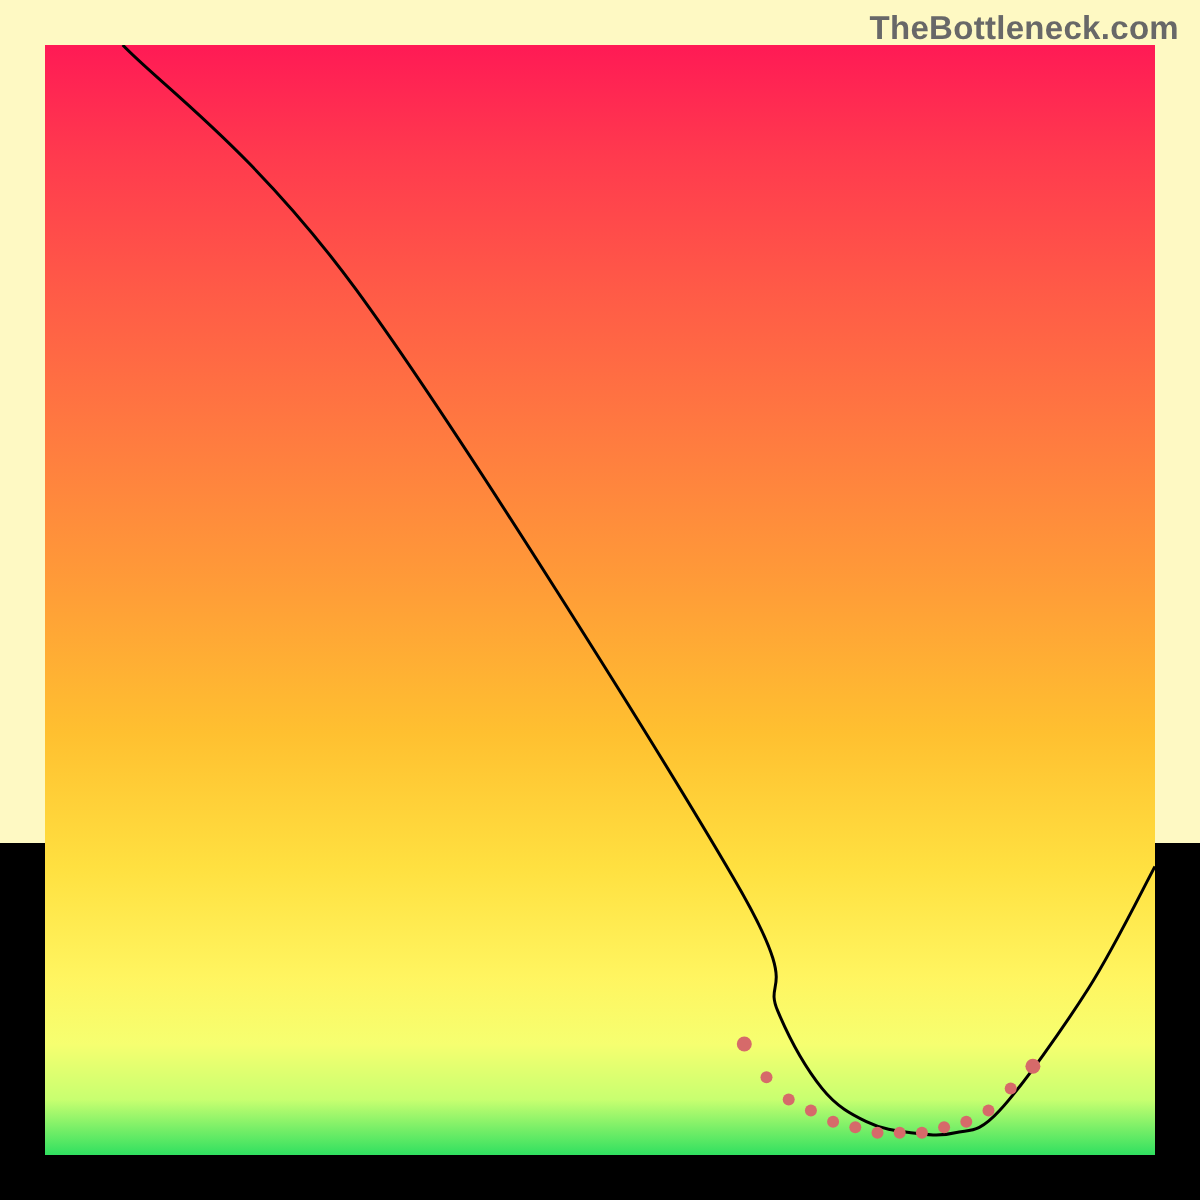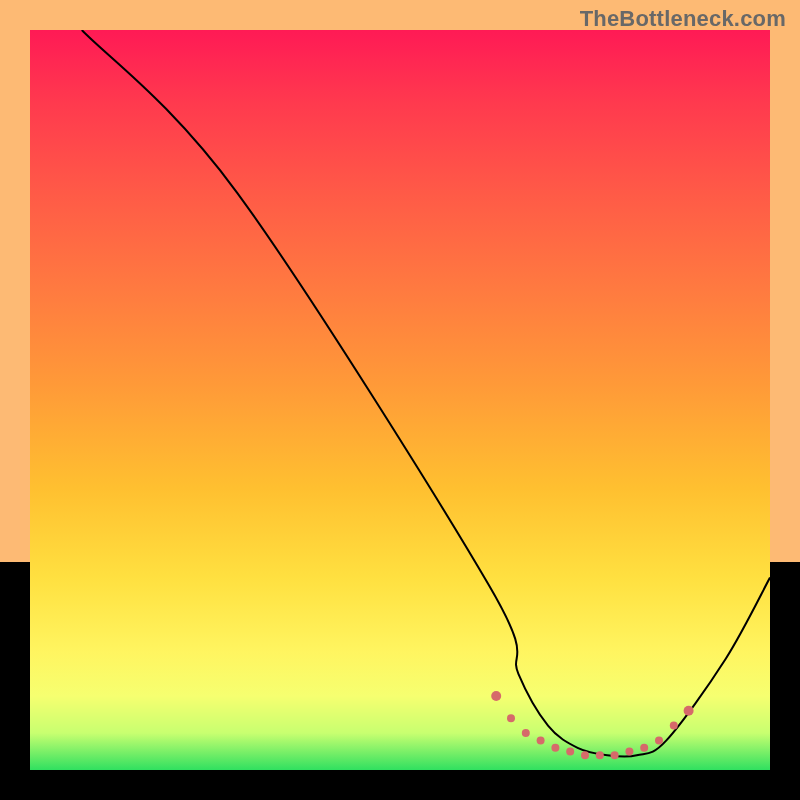--- a/index.html
+++ b/index.html
@@ -21,21 +21,21 @@
     color: #686868;
     z-index: 10;
     letter-spacing: 0.2px;
   }
   .plot-outer {
     position: absolute;
     left: 0;
     top: 0;
     width: 800px;
     height: 562px;
-    background: #fdba74;
+    background: #fef9c3;
   }
   .plot-area {
     
     position: absolute;
     left: 30px;
     top: 30px;
     width: 740px;
     height: 740px;
     
     background: linear-gradient(to bottom,

